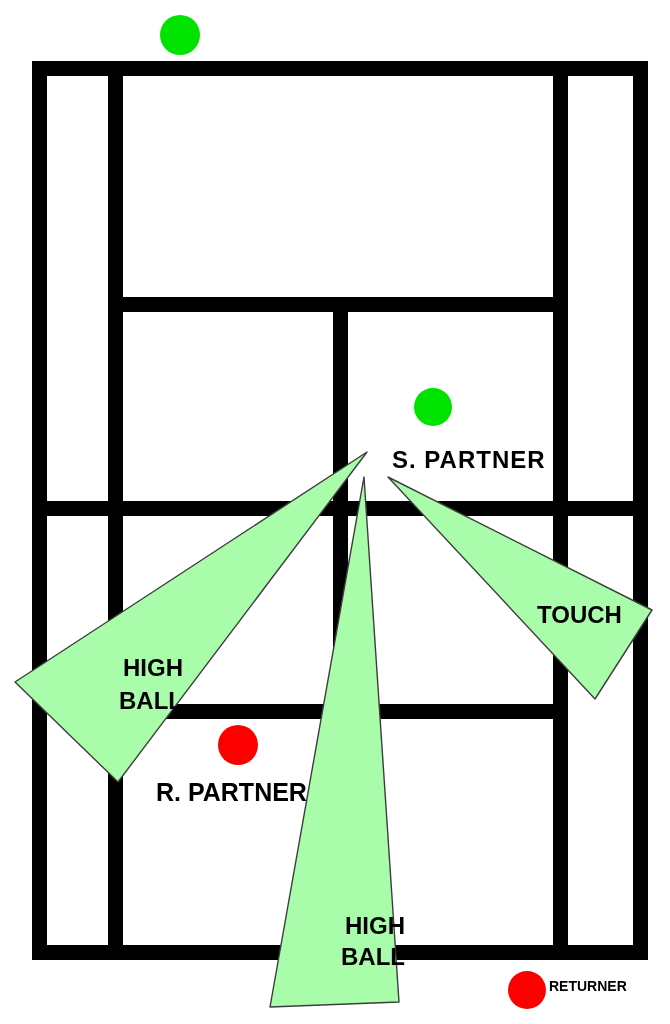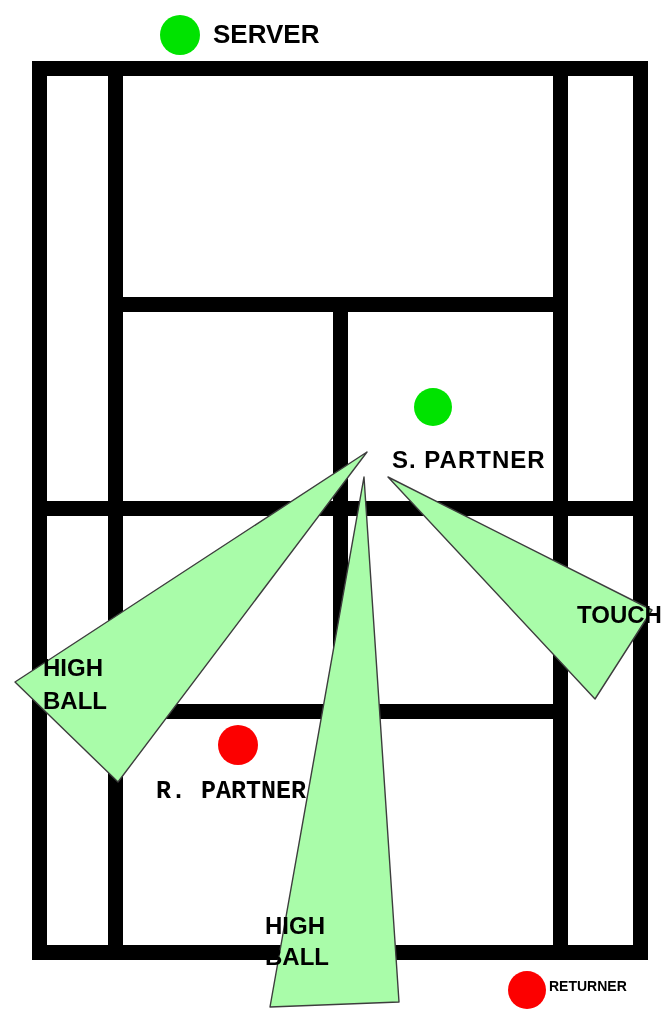--- a/index.html
+++ b/index.html
@@ -27,28 +27,28 @@
   }
   .label {
     position: absolute;
     font-weight: bold;
     color: #000000;
     white-space: nowrap;
     line-height: 1.15;
   }
   .label-server   { left: 213px; top: 20px;  font-size: 26px; }
   .label-spartner { left: 392px; top: 446px; font-size: 24px; letter-spacing: 1px; }
-  .label-touch    { left: 537px; top: 601px; font-size: 24px; margin-left: 40px; }
-  .label-rpartner { left: 156px; top: 778px; font-size: 25px; font-family: Liberation Mono, monospace; }
+  .label-touch    { left: 537px; top: 601px; font-size: 24px; }
+  .label-rpartner { left: 156px; top: 778px; font-size: 25px; }
   .label-returner { left: 549px; top: 978px; font-size: 14px; }
   .label-stack {
     position: absolute;
     font-weight: bold;
     color: #000000;
-    text-align: left;
+    text-align: right;
     width: 140px;
   }
   .label-highball-left   { left: 43px;  top: 651px; font-size: 24px; line-height: 33px; }
   .label-highball-center { left: 265px; top: 910px; font-size: 24px; line-height: 31px; }
 </style>
 </head>
 <body>
 
 <div class="stage">
 
@@ -75,21 +75,20 @@
 
     <g>
       <circle cx="180" cy="35" r="20" fill="#00E300"></circle>
       <circle cx="433" cy="407" r="19" fill="#00E300"></circle>
       <circle cx="238" cy="745" r="20" fill="#FC0000"></circle>
       <circle cx="527" cy="990" r="19" fill="#FC0000"></circle>
     </g>
 
   </svg>
 
-  <div class="label label-server">SERVER</div>
   <div class="label label-spartner">S. PARTNER</div>
   <div class="label label-touch">TOUCH</div>
   <div class="label label-rpartner">R. PARTNER</div>
   <div class="label label-returner">RETURNER</div>
 
   <div class="label-stack label-highball-left">
     <div>HIGH</div>
     <div>BALL</div>
   </div>
 

